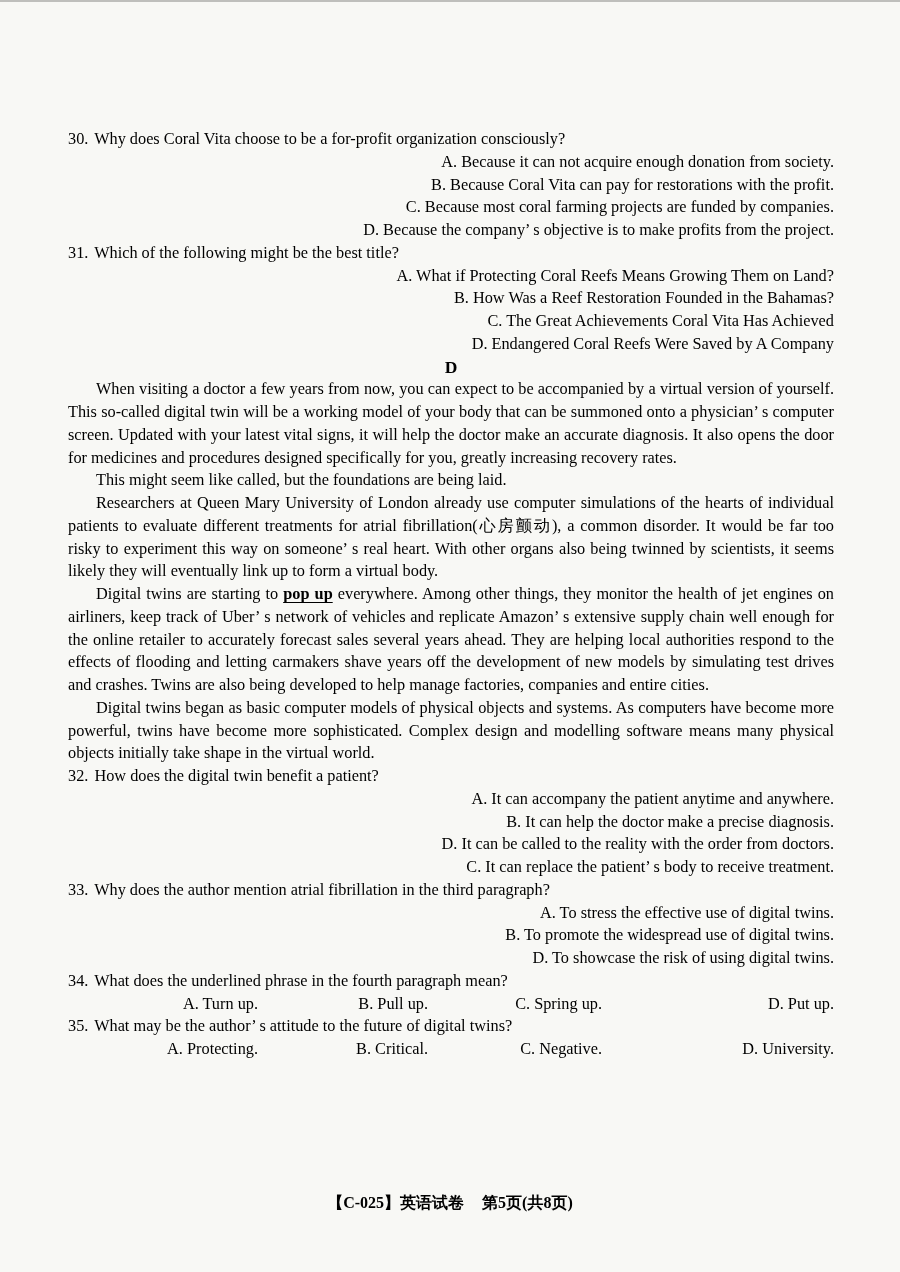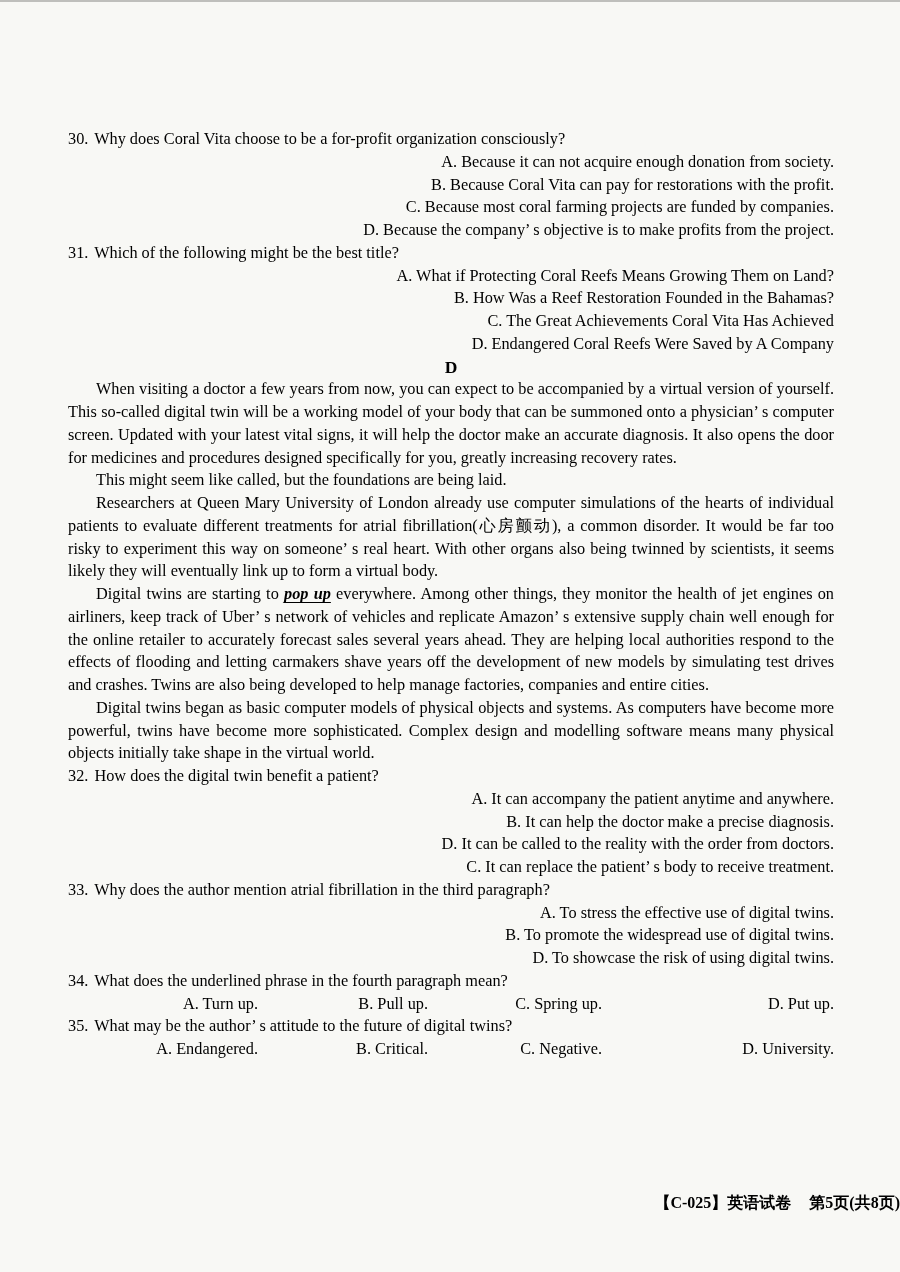--- a/index.html
+++ b/index.html
@@ -57,29 +57,28 @@
 
   .para {
     text-align: justify;
     text-indent: 28px;
   }
 
   .underlined {
     text-decoration: underline;
     text-underline-offset: 3px;
     font-weight: bold;
-    font-style: italic;
   }
 
   .footer {
     position: absolute;
     top: 1192px;
     left: 0;
     width: 100%;
-    text-align: right;
+    text-align: center;
     font-weight: bold;
     font-size: 16px;
   }
   .footer-gap { display: inline-block; width: 18px; }
 </style>
 </head>
 <body>
 
 <div class="page">
   <div class="scan-edge"></div>
@@ -139,21 +138,21 @@
         <span class="option">A. Turn up.</span>
         <span class="option">B. Pull up.</span>
         <span class="option">C. Spring up.</span>
         <span class="option">D. Put up.</span>
       </div>
     </section>
 
     <section class="question">
       <p class="q-head"><span class="q-num">35.</span> <span class="q-text">What may be the author’ s attitude to the future of digital twins?</span></p>
       <div class="inline-options">
-        <span class="option">A. Endangered.</span>
+        <span class="option">A. Protecting.</span>
         <span class="option">B. Critical.</span>
         <span class="option">C. Negative.</span>
         <span class="option">D. University.</span>
       </div>
     </section>
 
   </div>
 
   <div class="footer">
     <span>【C-025】英语试卷</span><span class="footer-gap"></span><span>第5页(共8页)</span>

